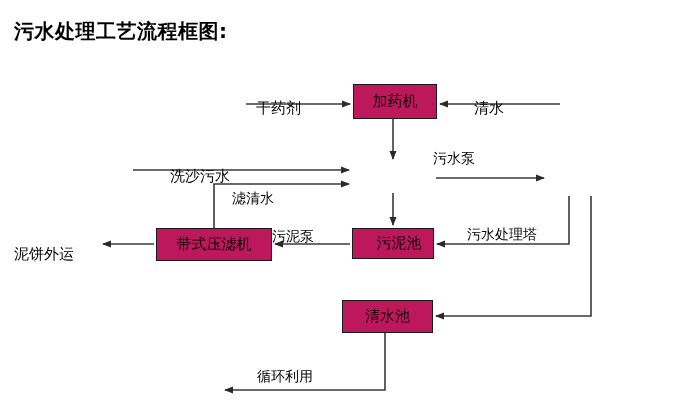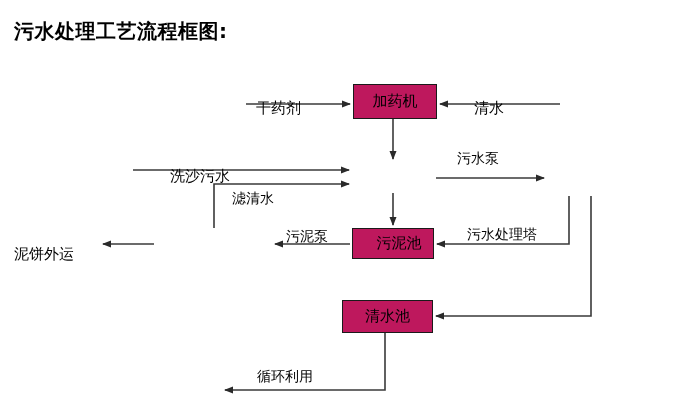--- a/index.html
+++ b/index.html
@@ -112,40 +112,43 @@
 
     <polyline points="385,333 385,390 225,390" marker-end="url(#ah)"></polyline>
   </svg>
 
   <div class="node" style="left:353px; top:84px; width:84px; height:35px;">
     <span>加药机</span>
   </div>
 
 
 
+  <div class="node" style="left:156px; top:228px; width:116px; height:33px;">
+    <span>带式压滤机</span>
+  </div>
 
   <div class="node" style="left:352px; top:228px; width:82px; height:31px;padding-left:12px;">
     <span>污泥池</span>
   </div>
 
   <div class="node" style="left:342px; top:300px; width:91px; height:33px;">
     <span>清水池</span>
   </div>
 
   <div class="term-label" style="left:256px; top:82px;">干药剂</div>
 
   <div class="term-label" style="left:474px; top:82px;">清水</div>
 
   <div class="term-label" style="left:170px; top:150px;">洗沙污水</div>
 
   <div class="term-label" style="left:14px; top:228px;">泥饼外运</div>
 
-  <div class="edge-label" style="left:457px; top:150px;text-align:right;">污水泵</div>
+  <div class="edge-label" style="left:433px; top:150px;text-align:right;">污水泵</div>
 
   <div class="edge-label" style="left:232px; top:190px;">滤清水</div>
 
-  <div class="edge-label" style="left:286px; top:228px;">污泥泵</div>
+  <div class="edge-label" style="left:272px; top:228px;">污泥泵</div>
 
   <div class="edge-label" style="left:467px; top:226px;">污水处理塔</div>
 
   <div class="edge-label" style="left:257px; top:368px;">循环利用</div>
 
 </div>
 
 </body></html>

